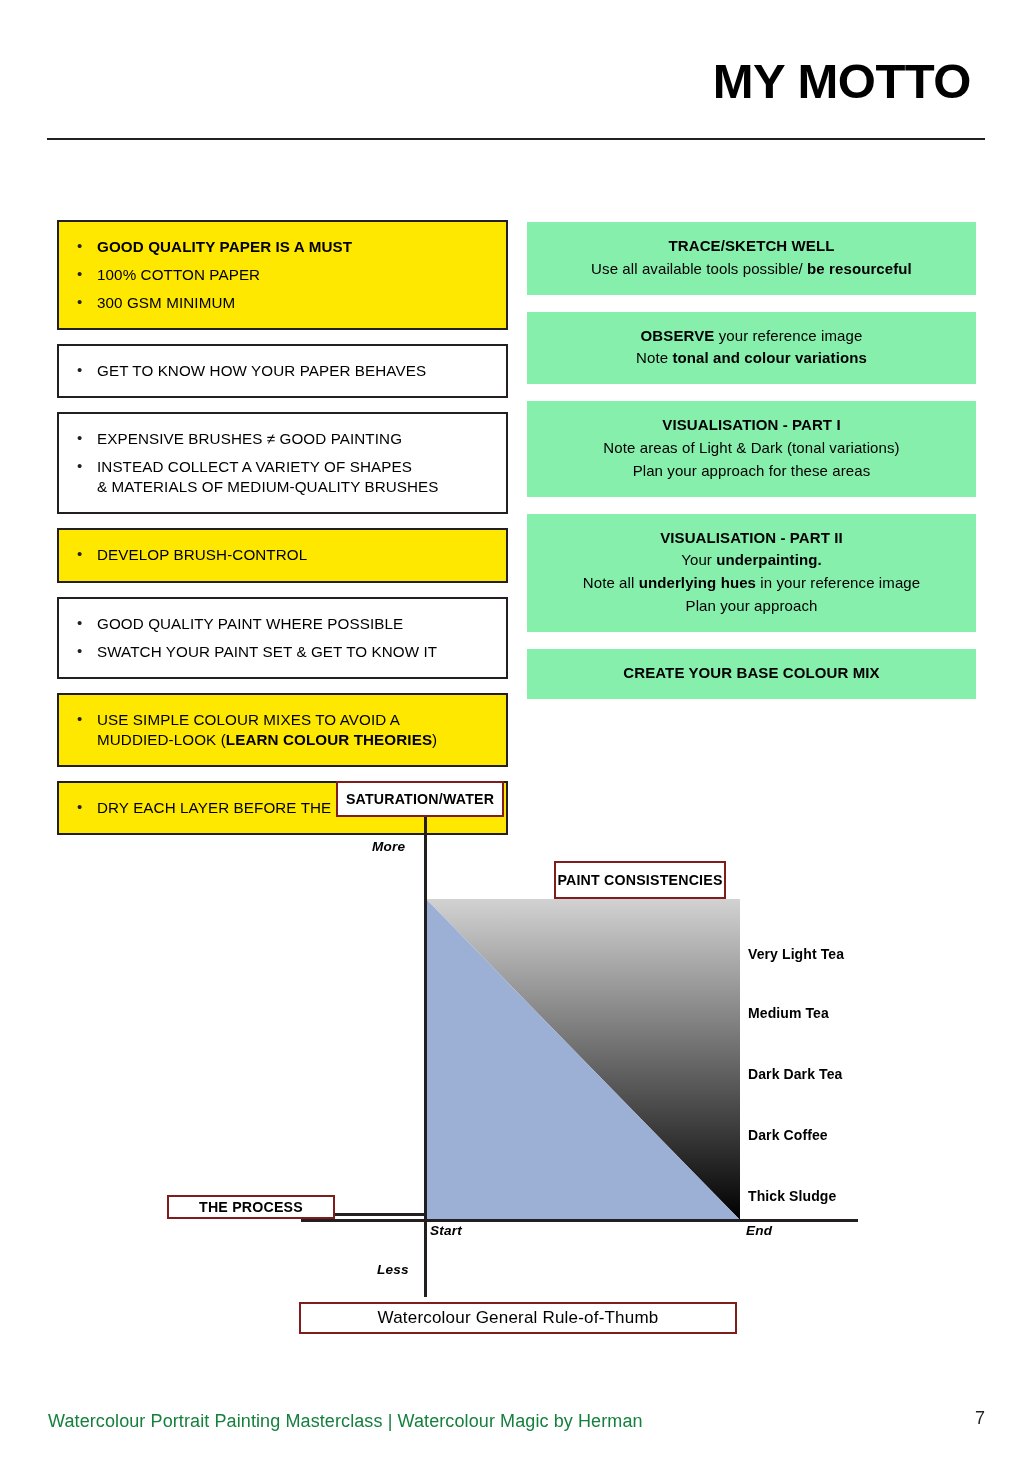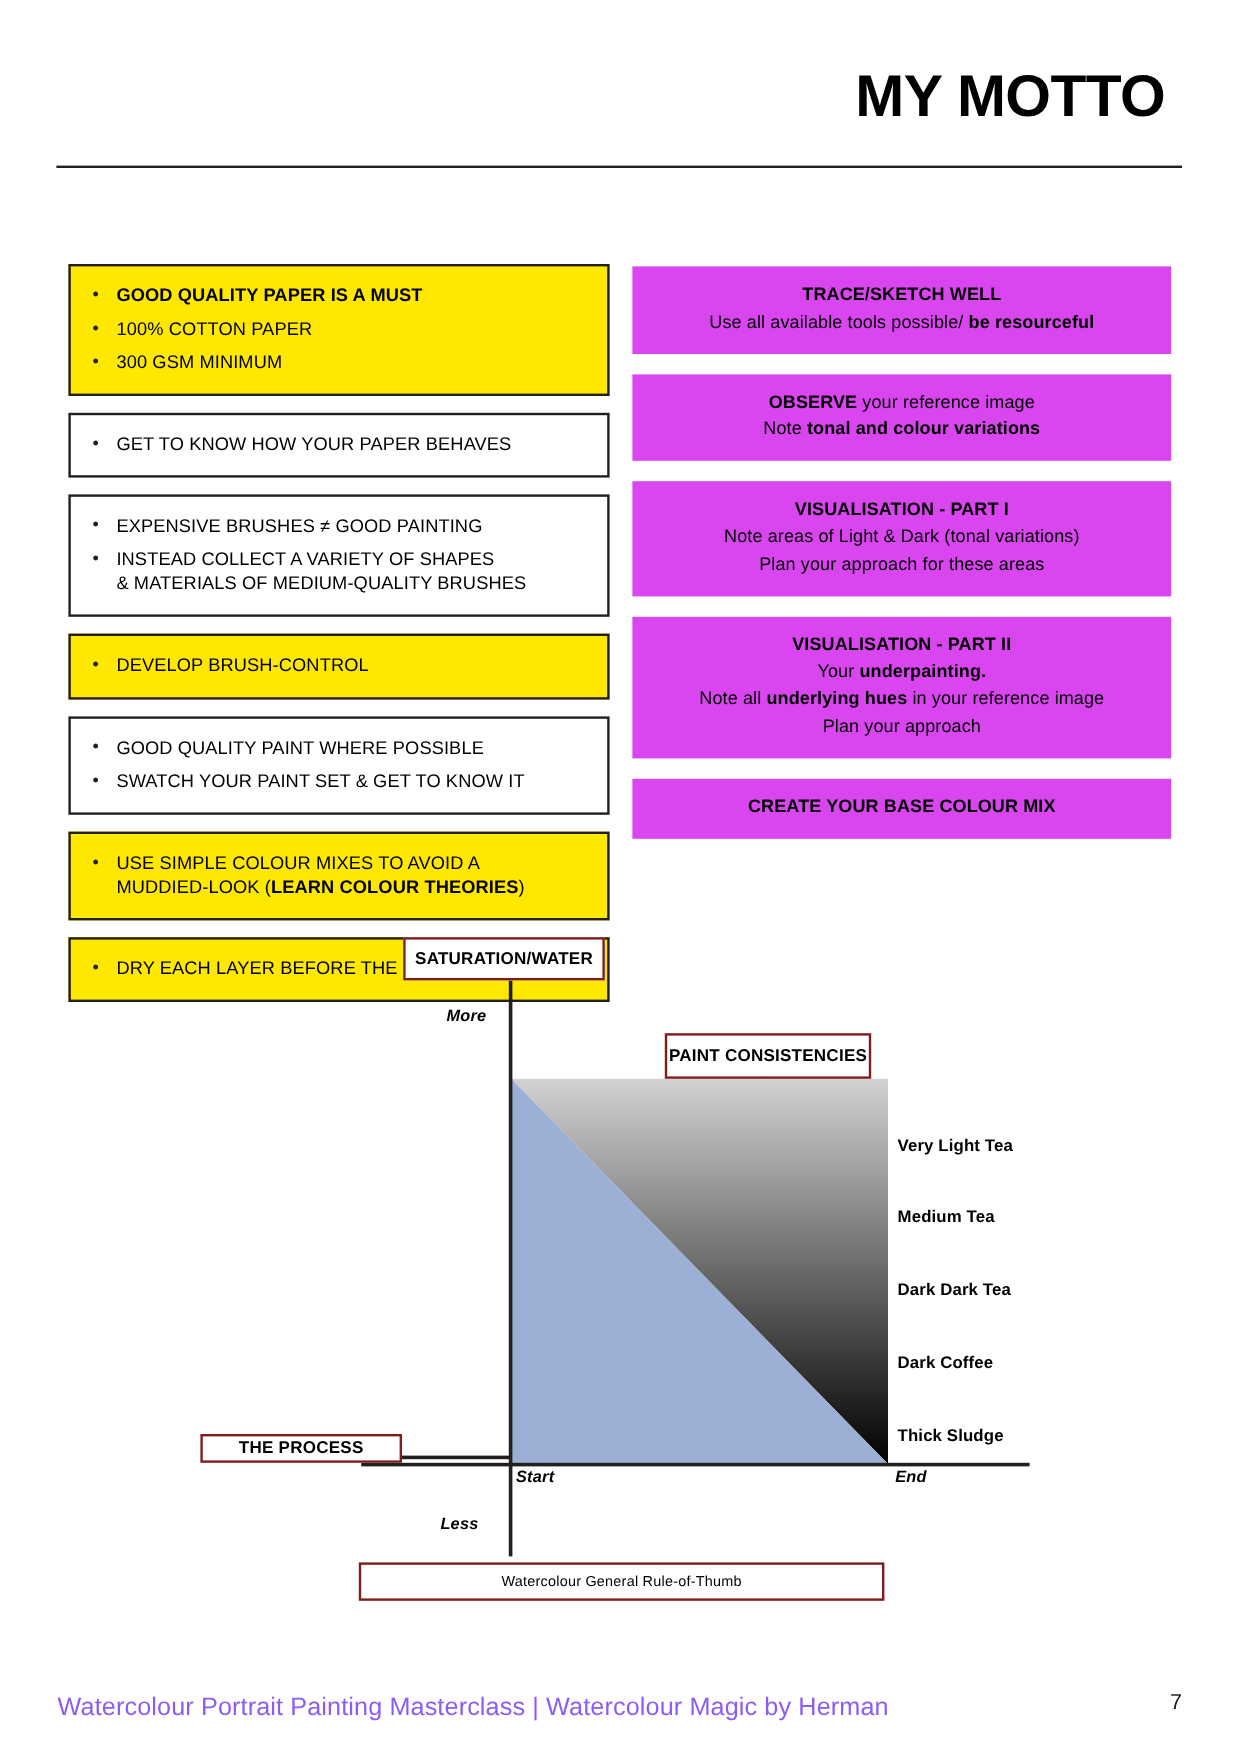--- a/index.html
+++ b/index.html
@@ -72,21 +72,21 @@
     font-size: 15.2px;
     line-height: 1.32;
     letter-spacing: 0.1px;
     white-space: pre-line;
   }
   .btext.bold { font-weight: bold; }
   .btext b { font-weight: bold; }
 
   
   .rbox {
-    background: #d946ef;
+    background: #86efac;
     padding: 13px 14px 14px 14px;
     margin-bottom: 17px;
     text-align: center;
   }
   .rline {
     font-size: 15px;
     line-height: 1.52;
     letter-spacing: 0.1px;
   }
   .rline.head { font-weight: bold; }
@@ -113,21 +113,21 @@
     align-items: center;
     justify-content: center;
     text-align: center;
     z-index: 6;
   }
   .callout-sat   { left: 336px; top: 6px;   width: 168px; height: 36px; }
   .callout-paint { left: 554px; top: 86px;  width: 172px; height: 38px; }
   .callout-proc  { left: 167px; top: 420px; width: 168px; height: 24px; }
   .callout-foot  {
     left: 299px; top: 527px; width: 438px; height: 32px;
-    font-weight: normal; font-size: 12px;
+    font-weight: normal; font-size: 17px;
   }
 
   
   .axis-y {
     position: absolute;
     left: 424px;
     top: 42px;
     width: 2.5px;
     height: 480px;
     background: #231f20;
@@ -156,21 +156,21 @@
   .ax-lab {
     position: absolute;
     font-size: 13.6px;
     font-weight: bold;
     font-style: italic;
     letter-spacing: 0.2px;
     white-space: nowrap;
     z-index: 6;
   }
   .lab-more  { left: 372px; top: 54px; margin-top: 10px;  }
-  .lab-less  { left: 367px; top: 487px; font-style: italic; }
+  .lab-less  { left: 377px; top: 487px; font-style: italic; }
   .lab-start { left: 430px; top: 448px; }
   .lab-end   { left: 746px; top: 448px; }
 
   
   .plot {
     position: absolute;
     left: 426px;
     top: 124px;
     width: 314px;
     height: 321px;
@@ -193,23 +193,23 @@
     font-weight: bold;
     letter-spacing: 0.1px;
     white-space: nowrap;
   }
 
   
   .footer-text {
     position: absolute;
     left: 48px;
     top: 1411px;
-    font-size: 21px;
+    font-size: 18px;
     letter-spacing: 0.1px;
-    color: #8b5cf6;
+    color: #15803d;
     white-space: nowrap;
   }
   .footer-page {
     position: absolute;
     right: 48px;
     top: 1408px;
     font-size: 18px;
     color: #231f20;
   }
 </style>

